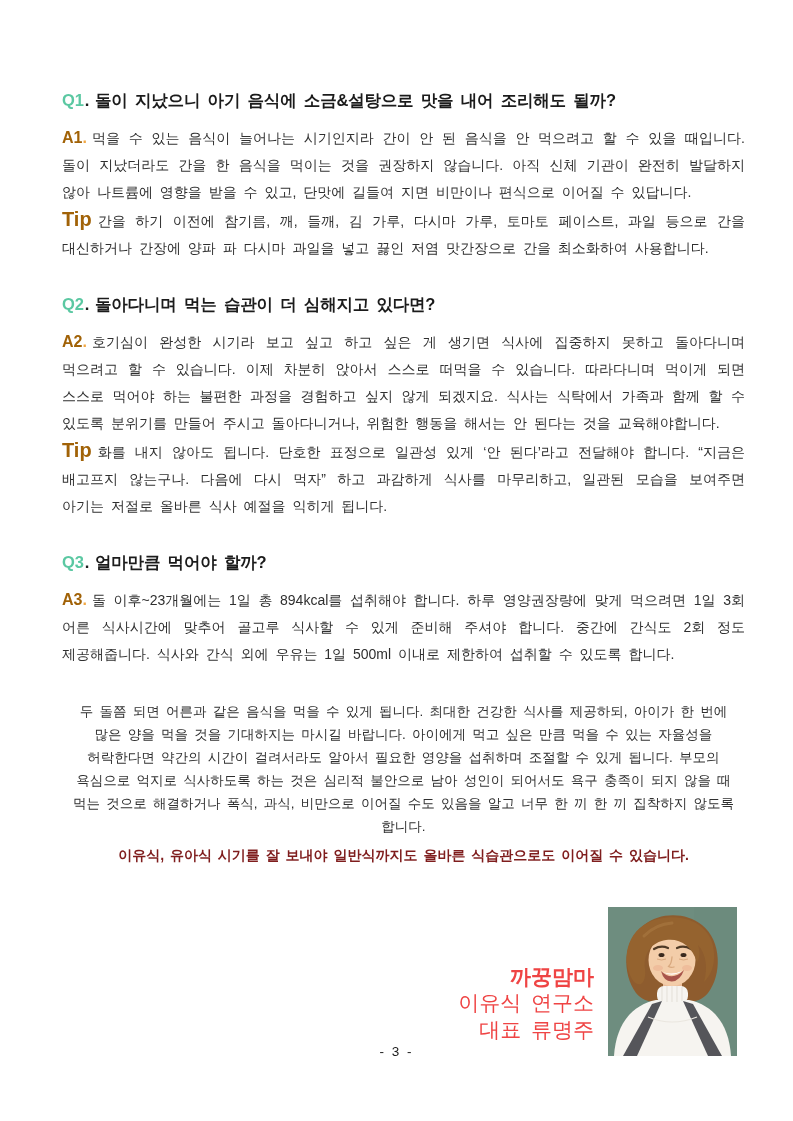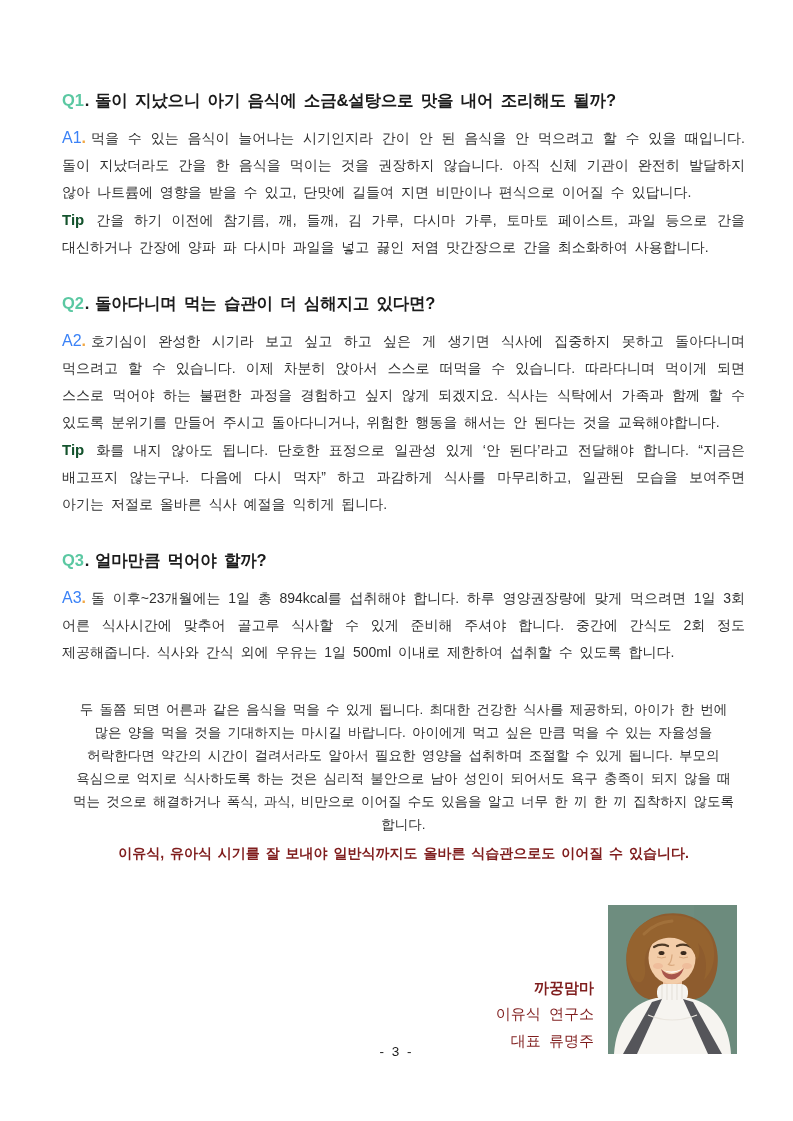--- a/index.html
+++ b/index.html
@@ -31,23 +31,23 @@
   .label-dot { color: #1b1b1b; margin-right: 6px; }
   .answer, .tip {
     margin: 0;
     font-size: 14px;
     line-height: 27px;
     text-align: justify;
     word-spacing: 3px;
     word-break: keep-all;
     color: #2f2f2f;
   }
-  .a-label { color: #3b82f6; font-weight: normal; font-size: 16px; }
+  .a-label { color: #a16207; font-weight: bold; font-size: 16px; }
   .a-dot { color: #F2A743; font-weight: bold; font-size: 16px; margin-right: 5px; }
-  .tip-label { color: #14532d; font-weight: bold; font-size: 15px; margin-right: 12px; }
+  .tip-label { color: #a16207; font-weight: bold; font-size: 20px; margin-right: 6px; }
   .closing-paragraph {
     margin: 30px 6px 0 6px;
     font-size: 13.5px;
     line-height: 23px;
     text-align: center;
     word-spacing: 2.5px;
     word-break: keep-all;
     color: #2f2f2f;
   }
   .closing-bold {
@@ -61,24 +61,24 @@
   .signature-row {
     display: flex;
     justify-content: flex-end;
     align-items: flex-end;
     margin-top: 42px;
     padding-right: 8px;
   }
   .sig-text {
     text-align: right;
     margin-right: 14px;
-    margin-bottom: 0;
-    font-size: 15px;
+    margin-bottom: 13px;
+    font-size: 21px;
     line-height: 26.5px;
-    color: #7f1d1d;
+    color: #ef4444;
     word-spacing: 4px;
   }
   .sig-brand { font-weight: bold; }
   .sig-name { font-weight: normal; }
   .photo { width: 129px; height: 149px; display: block; }
   .page-number {
     position: absolute;
     top: 1044px;
     left: 0;
     right: 0;

